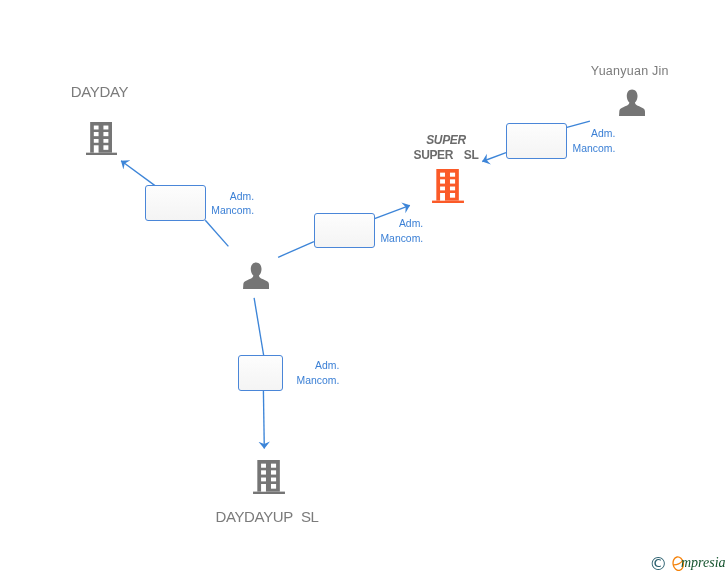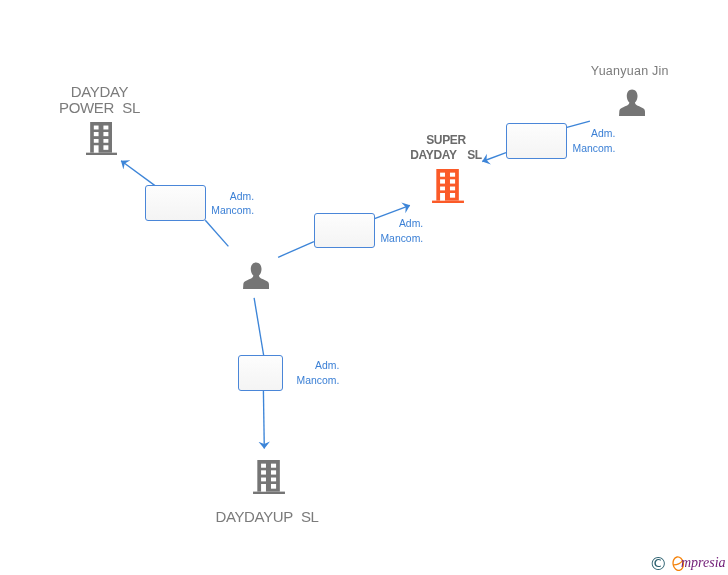--- a/index.html
+++ b/index.html
@@ -18,21 +18,21 @@
   .edge-label{position:absolute;border:1.55px solid #4a86d8;border-radius:3px;
               background:linear-gradient(to bottom,#fdfdfd 0%,#f4f4f4 100%);
               color:#3a7fd5;box-sizing:border-box;}
   .elabel-txt{position:absolute;color:#3a7fd5;font-size:10.4px;line-height:11px;
               white-space:pre;text-align:right;width:160px;margin-left:-80px;}
   #logo{position:absolute;left:0;top:0;width:728px;height:575px;pointer-events:none;}
   .wm-copy{position:absolute;left:649.2px;top:554.7px;font-family:"DejaVu Sans",sans-serif;
            font-size:18px;line-height:18px;color:#2a5f6e;}
   .wm-e{position:absolute;left:671.5px;top:555.5px;}
   .wm-word{position:absolute;left:681px;top:553.5px;font-family:"Liberation Serif",serif;
-           font-style:italic;font-size:14px;line-height:18px;color:#701a75;}
+           font-style:italic;font-size:14px;line-height:18px;color:#14532d;}
 </style>
 </head>
 <body>
 
 <div id="stage">
 
   <svg class="links" viewBox="0 0 728 575">
     <defs>
       <marker id="ah" viewBox="0 0 13 11" refX="12.7" refY="5.5" markerWidth="7.2" markerHeight="12.4" markerUnits="userSpaceOnUse" orient="auto" preserveAspectRatio="none">
         <path d="M0 0.4 L13 5.5 L0 10.6 L4.6 5.5 Z" fill="#3d85d8"></path>
@@ -68,38 +68,37 @@
       <rect fill="#ffffff" x="172" y="35" width="49" height="39"></rect>
       <rect fill="#ffffff" x="77" y="99" width="47" height="41"></rect>
       <rect fill="#ffffff" x="172" y="99" width="49" height="41"></rect>
       <rect fill="#ffffff" x="77" y="168" width="47" height="37"></rect>
       <rect fill="#ffffff" x="172" y="168" width="49" height="37"></rect>
       <rect fill="#ffffff" x="77" y="230" width="47" height="73"></rect>
       <rect fill="#ffffff" x="172" y="230" width="49" height="45"></rect>
     </svg>
   </div>
   <div class="tline" style="left:99.5px;top:86px;">DAYDAY</div>
-  <div class="tline" style="left:99.5px;top:101.5px;">POWER  SL</div>
 
   <div class="node" style="left:432px;top:169px;">
     <svg width="32" height="34" viewBox="0 0 306 326">
       <path fill="#fb5a28" d="M41 0 H257 V303 H41 Z"></path>
       <rect fill="#fb5a28" x="0" y="303" width="306" height="23"></rect>
       <rect fill="#ffffff" x="77" y="35" width="47" height="39"></rect>
       <rect fill="#ffffff" x="172" y="35" width="49" height="39"></rect>
       <rect fill="#ffffff" x="77" y="99" width="47" height="41"></rect>
       <rect fill="#ffffff" x="172" y="99" width="49" height="41"></rect>
       <rect fill="#ffffff" x="77" y="168" width="47" height="37"></rect>
       <rect fill="#ffffff" x="172" y="168" width="49" height="37"></rect>
       <rect fill="#ffffff" x="77" y="230" width="47" height="73"></rect>
       <rect fill="#ffffff" x="172" y="230" width="49" height="45"></rect>
     </svg>
   </div>
-  <div class="tline bold" style="left:446px;top:134px;">SUPER</div>
-  <div class="tline bold" style="left:446px;top:148.5px;">DAYDAY  SL</div>
+  <div class="tline bold" style="left:446px;top:134px;font-style:italic;">SUPER</div>
+  <div class="tline bold" style="left:446px;top:148.5px;">SUPER  SL</div>
 
   <div class="node" style="left:253px;top:460px;">
     <svg width="32" height="34" viewBox="0 0 306 326">
       <path fill="#757575" d="M41 0 H257 V303 H41 Z"></path>
       <rect fill="#757575" x="0" y="303" width="306" height="23"></rect>
       <rect fill="#ffffff" x="77" y="35" width="47" height="39"></rect>
       <rect fill="#ffffff" x="172" y="35" width="49" height="39"></rect>
       <rect fill="#ffffff" x="77" y="99" width="47" height="41"></rect>
       <rect fill="#ffffff" x="172" y="99" width="49" height="41"></rect>
       <rect fill="#ffffff" x="77" y="168" width="47" height="37"></rect>

